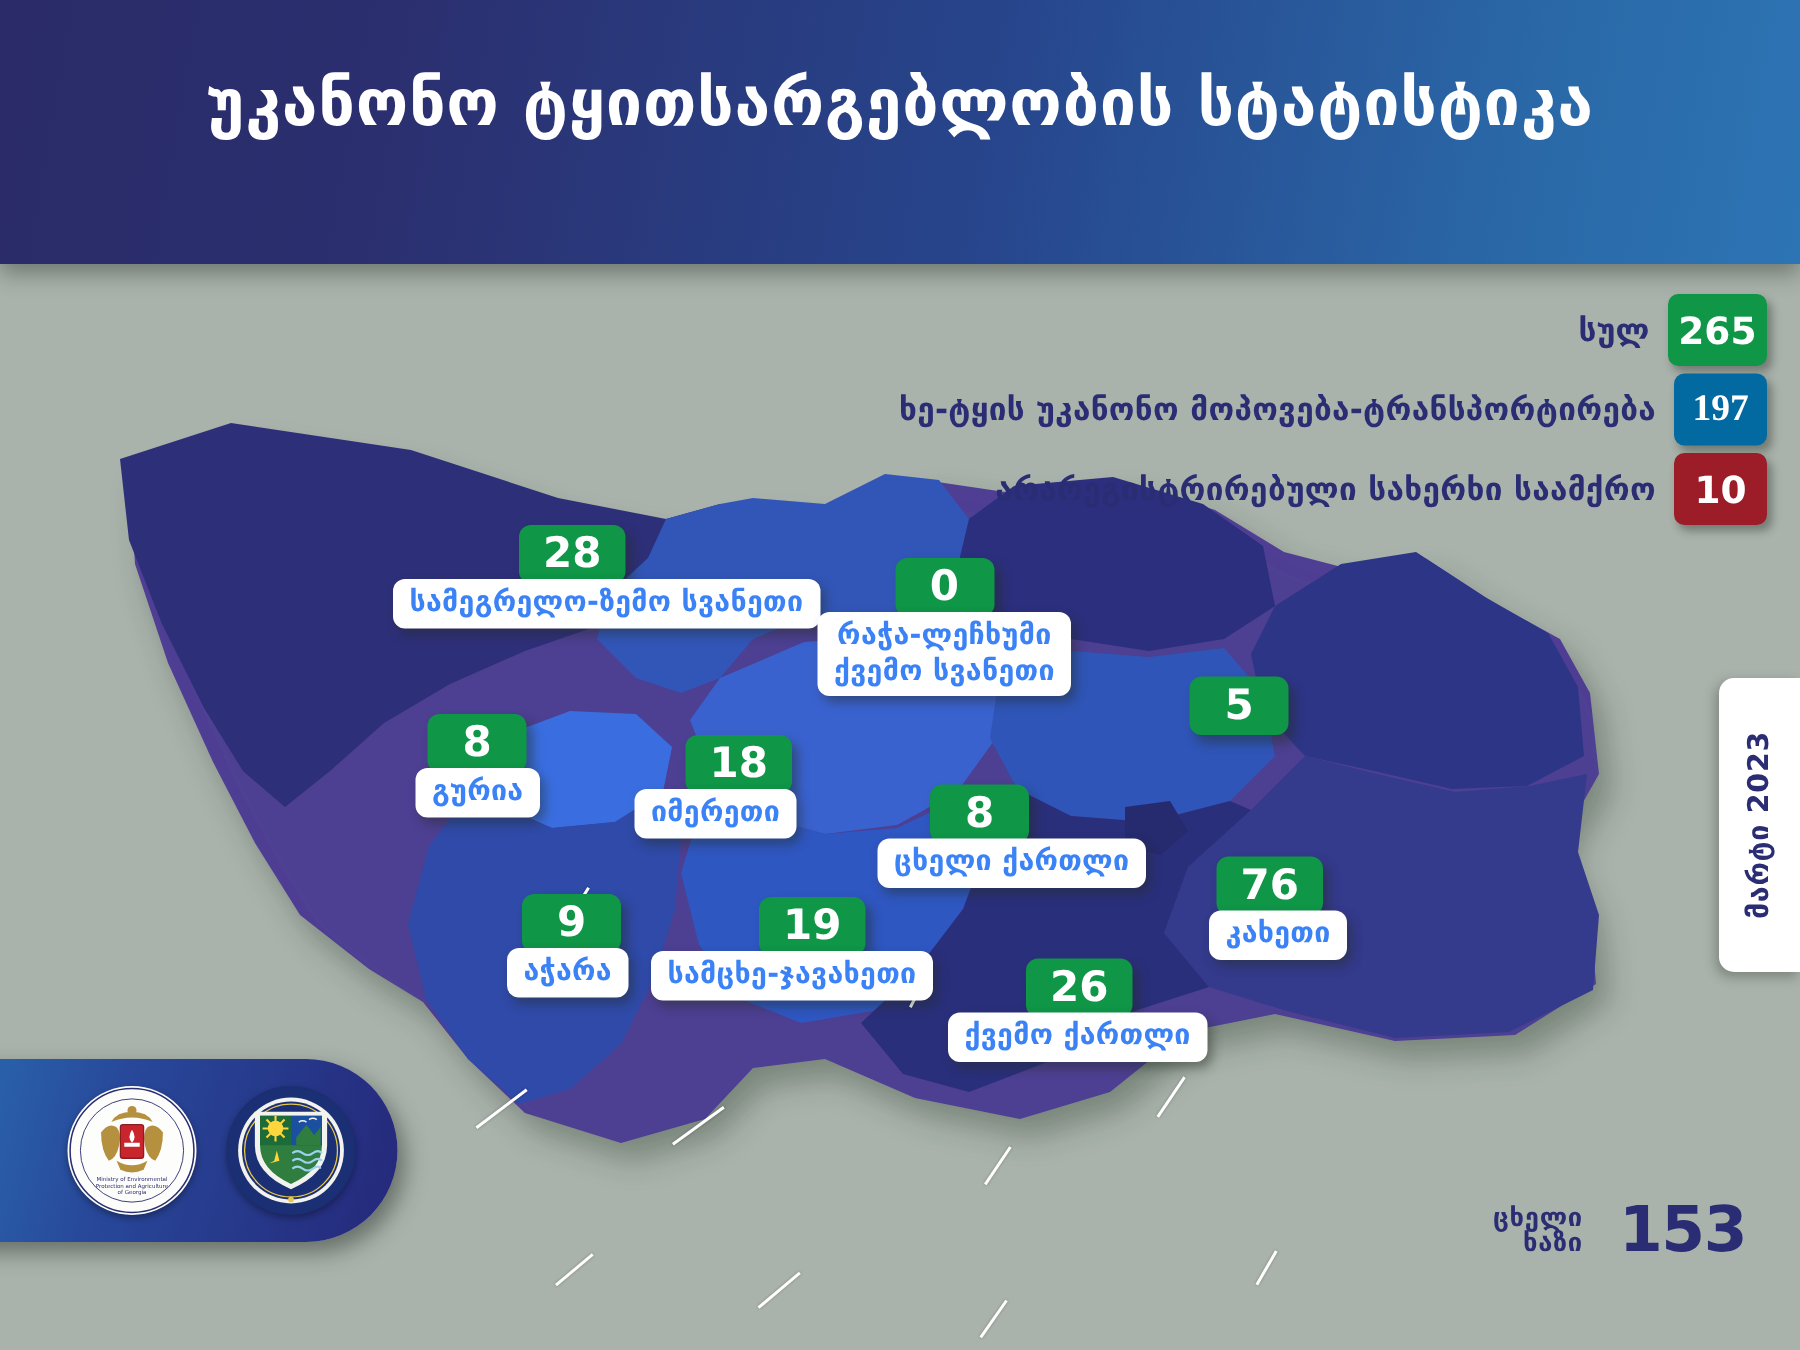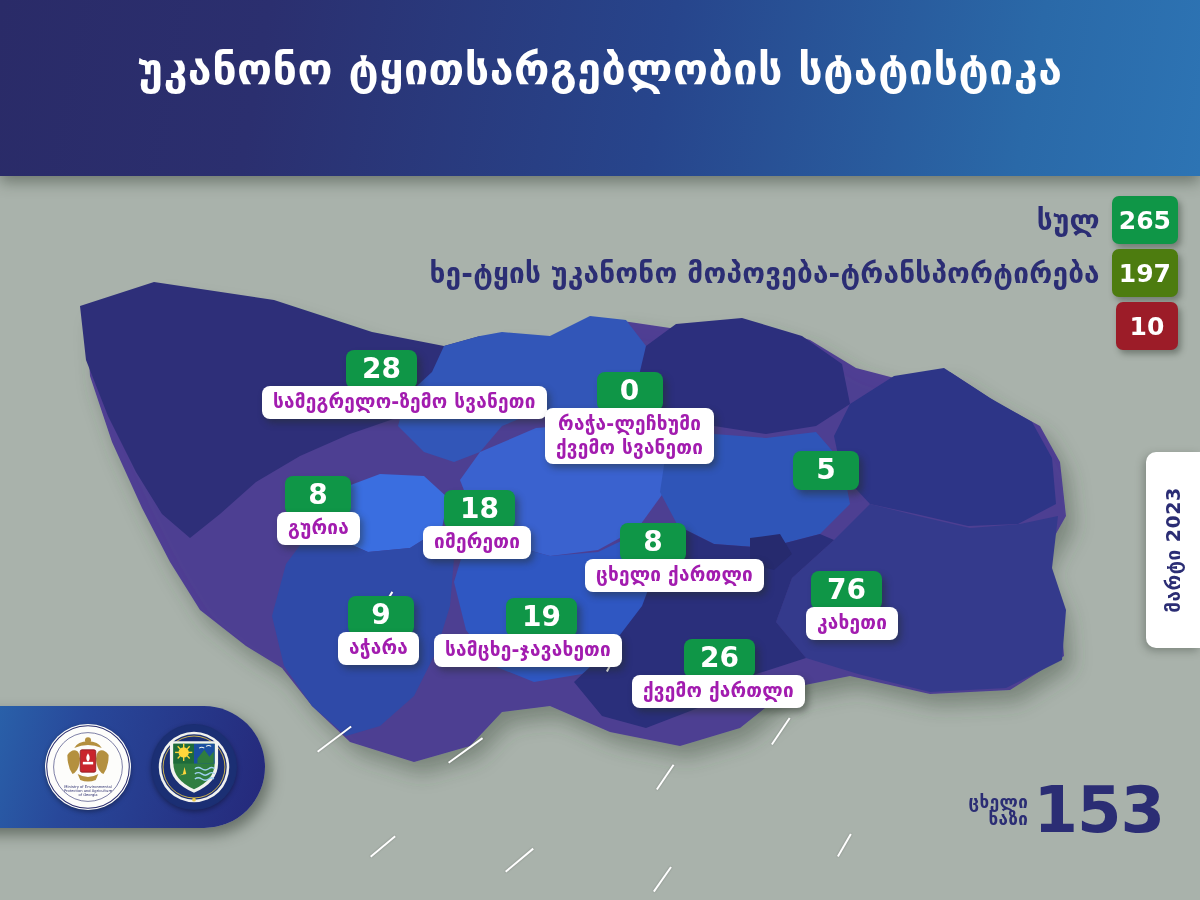--- a/index.html
+++ b/index.html
@@ -22,49 +22,49 @@
     position:absolute;left:0;top:44px;width:1200px;
     text-align:center;color:#ffffff;
     font-size:43px;font-weight:bold;letter-spacing:.5px;
     white-space:nowrap;
   }
 
   
   #legend{position:absolute;right:22px;top:196px;z-index:25;}
   .legend-row{display:flex;align-items:center;justify-content:flex-end;margin-bottom:5px;}
   .legend-label{
-    color:#2b2d74;font-size:28px;font-weight:bold;
+    color:#2b2d74;font-size:21px;font-weight:bold;
     margin-right:12px;white-space:nowrap;letter-spacing:.2px;
   }
   .legend-badge{
     min-width:62px;height:48px;border-radius:7px;
     display:flex;align-items:center;justify-content:center;
     color:#fff;font-size:25px;font-weight:bold;
     box-shadow:3px 4px 6px rgba(40,50,40,.42);
     padding:0 7px;box-sizing:border-box;
   }
   .bg-green{background:#0f9647;}
-  .bg-navy{background:#4d7c0f;}
+  .bg-navy{background:#0369a1;font-family:Liberation Serif, serif;}
   .bg-red{background:#9c1c28;}
 
   
   #map-wrap{position:absolute;left:0;top:176px;width:1192px;height:724px;z-index:5;}
   #map-svg{position:absolute;left:50px;top:100px;width:1060px;height:520px;}
 
   
   .callout{position:absolute;z-index:20;}
   .cal-num{
     display:inline-block;background:#0f9647;color:#fff;
     font-size:28px;font-weight:bold;
     border-radius:8px;padding:4px 16px 6px 16px;
     box-shadow:4px 5px 7px rgba(35,45,35,.45);
     line-height:1.05;text-align:center;min-width:34px;
   }
   .cal-name{
-    display:inline-block;background:#ffffff;color:#a21caf;
+    display:inline-block;background:#ffffff;color:#3b82f6;
     font-size:19px;font-weight:bold;
     border-radius:8px;padding:4px 11px 5px 11px;
     box-shadow:3px 4px 7px rgba(35,45,35,.45);
     white-space:pre-line;line-height:1.22;text-align:center;
     margin-top:-3px;letter-spacing:.2px;
   }
   .cal-stack{display:flex;flex-direction:column;align-items:flex-start;}
   .cal-stack.center{align-items:center;}
   .leader{position:absolute;background:#ffffff;height:2px;transform-origin:0 0;
           box-shadow:0 0 2px rgba(0,0,0,.25);z-index:18;}
@@ -84,21 +84,21 @@
 
   
   #hotline{
     position:absolute;right:36px;bottom:60px;z-index:28;
     display:flex;align-items:center;color:#2b2d74;
   }
   #hotline-words{
     font-size:17px;font-weight:bold;line-height:1.0;text-align:right;
     margin-right:5px;letter-spacing:.5px;margin-left:44px;
   }
-  #hotline-number{font-size:64px;font-weight:bold;line-height:.92;letter-spacing:-1px;}
+  #hotline-number{font-size:42px;font-weight:bold;line-height:.92;letter-spacing:-1px;margin-left:19px;}
 
   
   #date-tab{
     position:absolute;right:0;top:452px;width:54px;height:196px;
     background:#ffffff;border-radius:10px 0 0 10px;
     box-shadow:-2px 3px 8px rgba(40,50,40,.35);
     z-index:28;display:flex;align-items:center;justify-content:center;
   }
   #date-text{
     color:#2b2d74;font-size:19px;font-weight:bold;white-space:nowrap;
@@ -117,20 +117,21 @@
   <div id="legend">
     <div class="legend-row">
       <span class="legend-label">სულ</span>
       <span class="legend-badge bg-green">265</span>
     </div>
     <div class="legend-row">
       <span class="legend-label">ხე-ტყის უკანონო  მოპოვება-ტრანსპორტირება</span>
       <span class="legend-badge bg-navy">197</span>
     </div>
     <div class="legend-row">
+      <span class="legend-label">არარეგისტრირებული სახერხი საამქრო</span>
       <span class="legend-badge bg-red">10</span>
     </div>
   </div>
 
   <div id="map-wrap">
     <svg id="map-svg" viewBox="0 0 1060 520" xmlns="http://www.w3.org/2000/svg">
       <defs>
         <filter id="mapshadow" x="-20%" y="-20%" width="150%" height="150%">
           <feDropShadow dx="8" dy="12" stdDeviation="10" flood-color="#3d4a3d" flood-opacity="0.45"></feDropShadow>
         </filter>
@@ -220,21 +221,21 @@
 
     <div class="callout" style="left:277px;top:300px;">
       <div class="cal-stack">
         <div class="cal-num" style="margin-left:8px;">8</div>
         <div class="cal-name">გურია</div>
       </div>
     </div>
 
     <div class="callout" style="left:423px;top:314px;">
       <div class="cal-stack">
-        <div class="cal-num" style="margin-left:21px;text-align:right;">18</div>
+        <div class="cal-num" style="margin-left:34px;text-align:right;">18</div>
         <div class="cal-name">იმერეთი</div>
       </div>
     </div>
 
     <div class="callout" style="left:585px;top:347px;">
       <div class="cal-stack">
         <div class="cal-num" style="margin-left:35px;">8</div>
         <div class="cal-name">ცხელი ქართლი</div>
       </div>
     </div>

